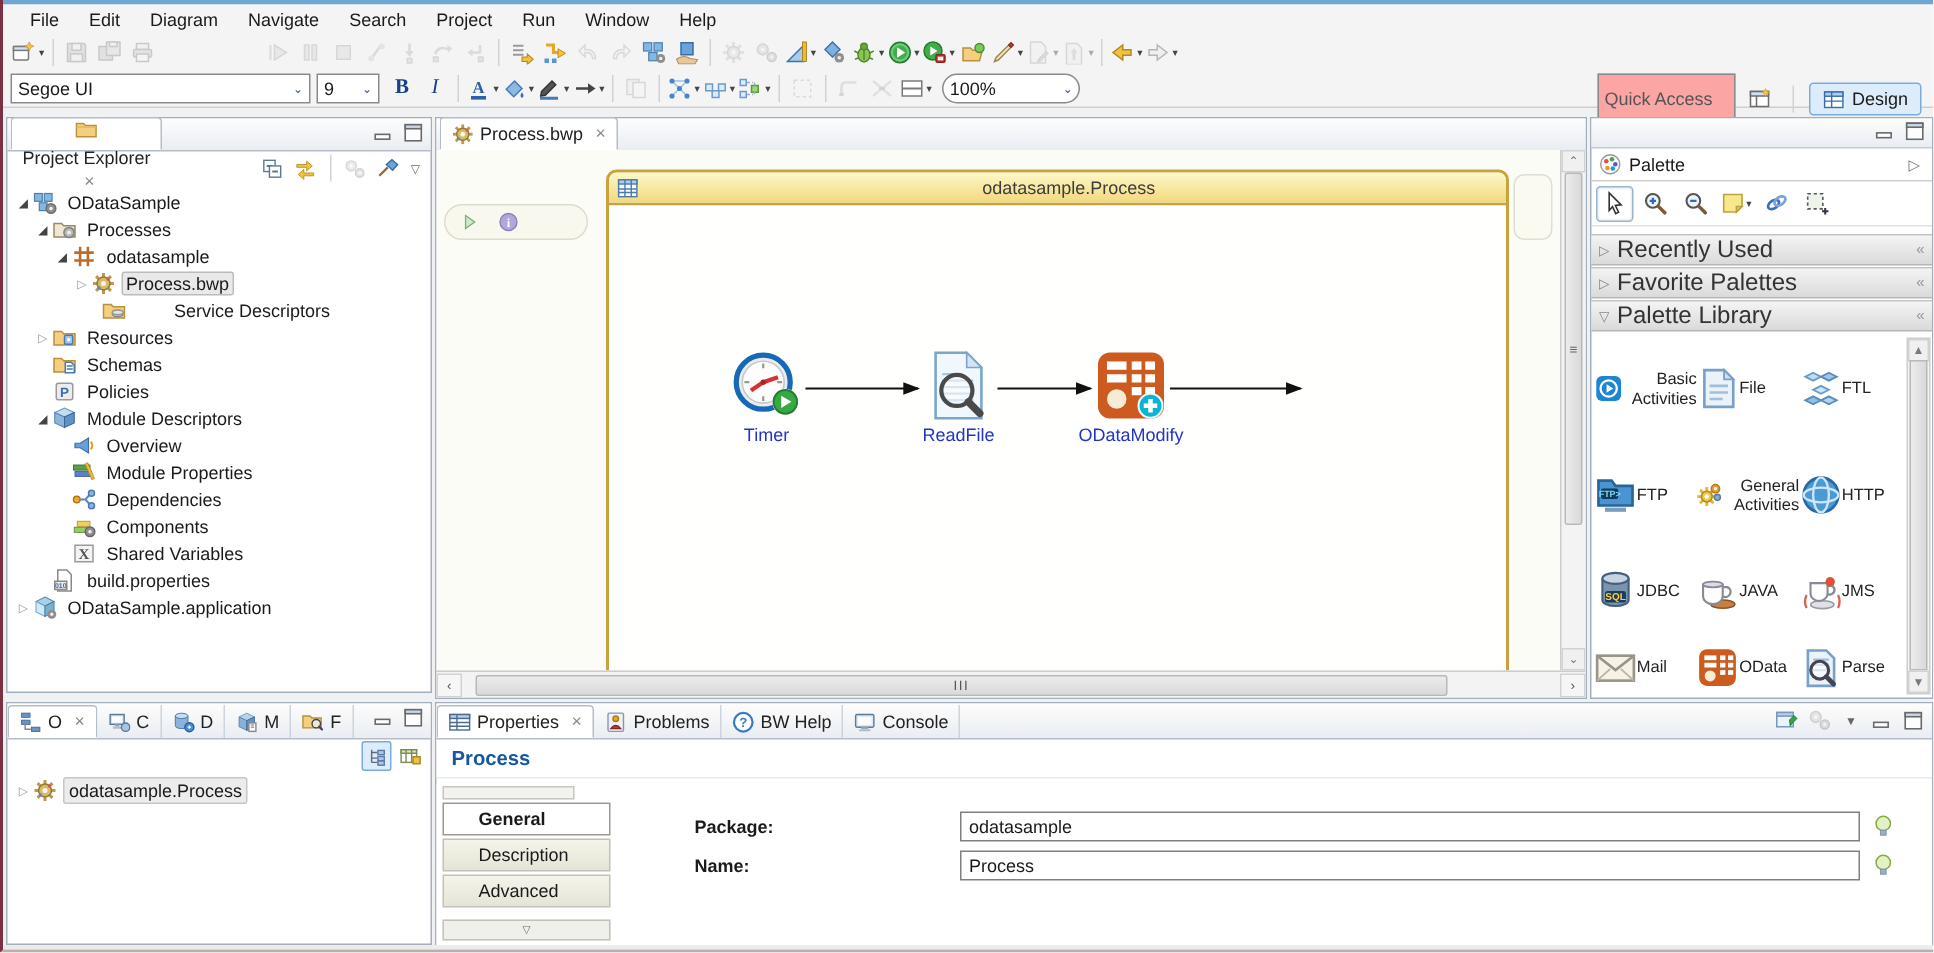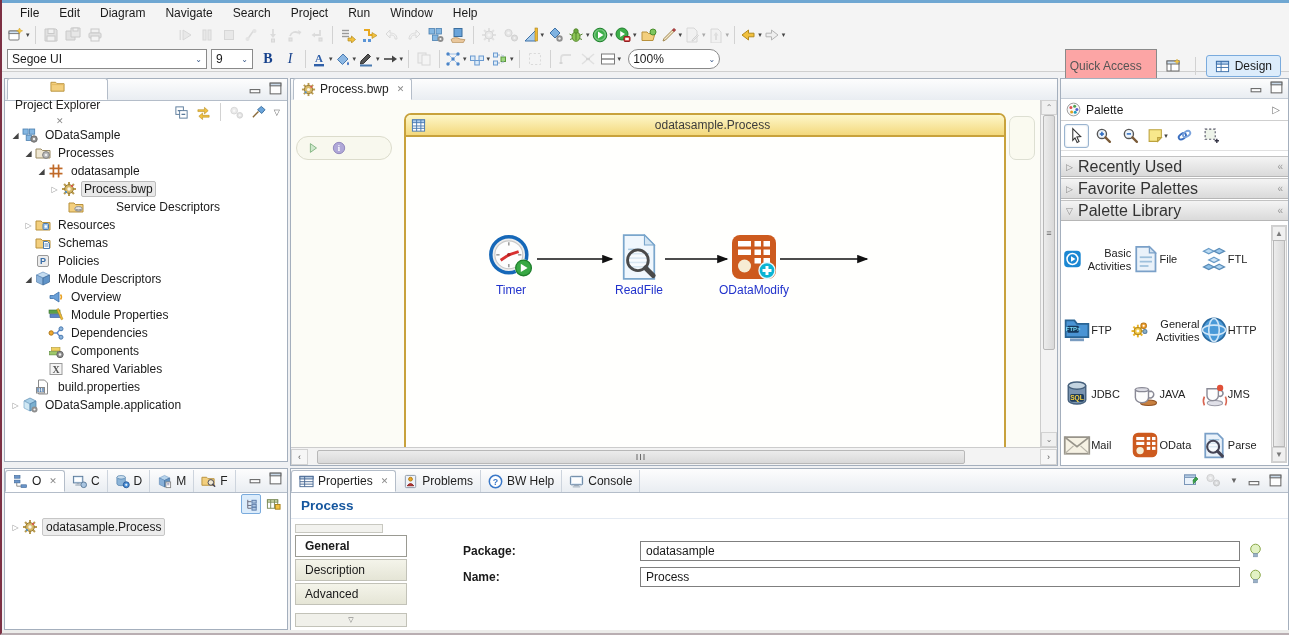--- a/index.html
+++ b/index.html
@@ -100,21 +100,21 @@
   .pal-item .pic{width:28px;height:28px;margin-bottom:2px;}
   .pal-vscroll{position:absolute;right:1px;top:146px;bottom:2px;width:16px;background:#f3f3f3;border:1px solid #cfcfcf;}
   .pal-vthumb{position:absolute;left:1px;right:1px;top:14px;bottom:15px;background:linear-gradient(90deg,#ececec,#d9d9d9);border:1px solid #b8b8b8;}
   
   #props{left:288px;top:468px;width:999px;height:164px;}
   .props-tools{position:absolute;right:5px;top:3px;display:flex;align-items:center;gap:6px;}
   .props-tools .ic{width:16px;height:16px;}
   .props-heading{height:26px;display:flex;align-items:center;padding-left:10px;font-size:13.5px;font-weight:bold;color:#15569e;background:#fff;border-bottom:1px solid #e4eaf2;}
   .rail{position:absolute;left:3px;top:54px;bottom:4px;width:122px;}
   .rail-spacer{height:9px;width:88px;background:#f2f2ee;border:1px solid #c8c8c0;margin:1px 0 2px 1px;}
-  .rail-item{height:22px;display:flex;align-items:center;padding-left:9px;border:1px solid #c2c2b8;margin:2px 0 0 1px;background:linear-gradient(#f4f4ea,#e5e5d6);font-size:12px;width:112px;}
+  .rail-item{height:22px;display:flex;align-items:center;padding-left:23px;border:1px solid #c2c2b8;margin:2px 0 0 1px;background:linear-gradient(#f4f4ea,#e5e5d6);font-size:12px;width:112px;}
   .rail-item.active{background:#fff;font-weight:bold;border-color:#9a9a92;}
   .rail-bottom{position:absolute;bottom:0;left:1px;width:112px;height:14px;border:1px solid #c2c2b8;background:#f0f0ea;display:flex;align-items:center;justify-content:center;font-size:7px;color:#666;}
   .form{position:absolute;left:0;top:54px;right:0;bottom:0;background:#fff;}
   .frow{position:absolute;left:0;right:0;height:22px;}
   .flabel{position:absolute;left:172px;top:3px;font-weight:bold;}
   .finput{position:absolute;left:349px;top:0;width:600px;height:20px;border:1px solid #7f7f7f;background:#fff;display:flex;align-items:center;padding-left:5px;}
   .bulb{position:absolute;left:958px;top:2px;width:13px;height:16px;}
   .bottomstrip{position:absolute;left:0;bottom:0;width:100%;height:3px;background:#ececea;}
 </style>
 </head>

